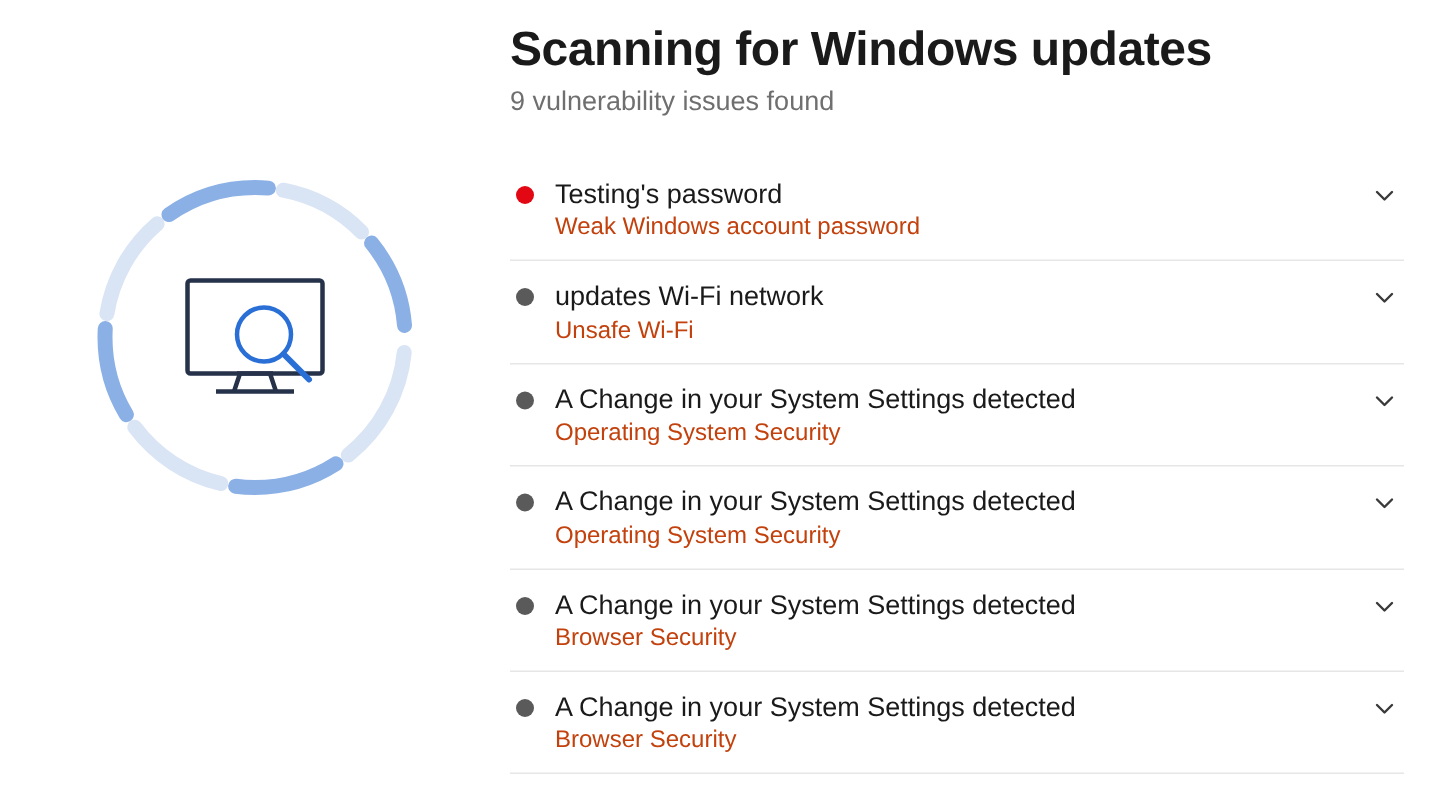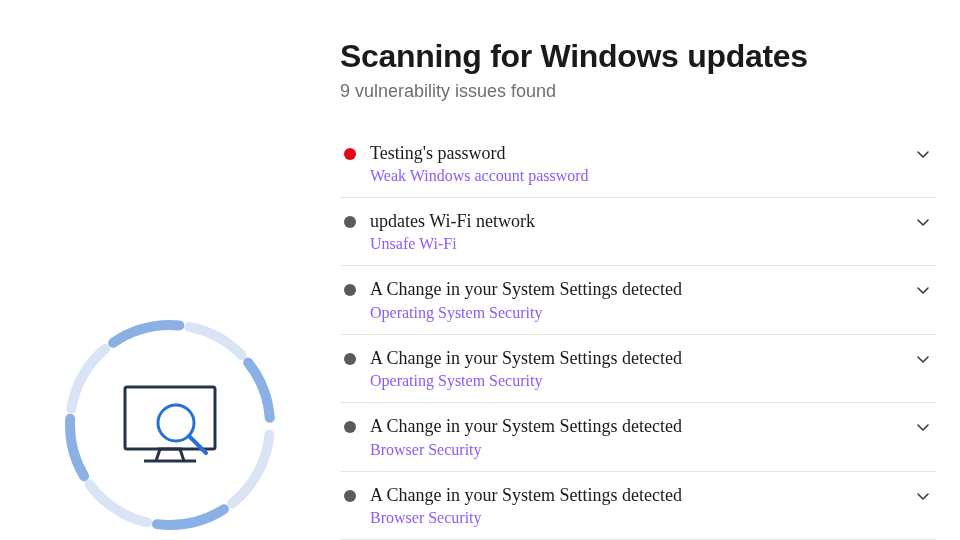--- a/index.html
+++ b/index.html
@@ -1,38 +1,38 @@
 <!DOCTYPE html>
 <html><head>
 <meta charset="utf-8">
 <style>
   * { box-sizing: border-box; margin: 0; padding: 0; }
   html, body { width: 960px; height: 540px; font-family: "Segoe UI", Arial, sans-serif; background: #ffffff; color: #1a1a1a; overflow: hidden; }
-  .container { display: flex; width: 100%; height: 100%; align-items: flex-end; }
+  .container { display: flex; width: 100%; height: 100%; }
   .left-pane { width: 340px; display: flex; align-items: flex-start; justify-content: center; padding-top: 110px; }
   .right-pane { flex: 1; padding: 14px 24px 0 0; }
   .heading { font-size: 32px; font-weight: 700; letter-spacing: -0.3px; }
   .subheading { font-size: 18px; color: #6f6f6f; margin-top: 6px; }
   .issues { margin-top: 28px; }
   .issue-row {
     display: flex; align-items: flex-start;
     border-bottom: 1px solid #e6e6e6;
     padding: 12px 6px 12px 0;
     cursor: pointer;
   }
   .issue-row:first-child { border-top: none; }
   .dot {
     width: 12px; height: 12px; border-radius: 50%;
     margin: 6px 14px 0 4px; flex-shrink: 0;
   }
   .dot.red { background: #e30613; }
   .dot.gray { background: #5a5a5a; }
-  .issue-text { flex: 1; font-family: Liberation Serif, serif; }
+  .issue-text { flex: 1; }
   .issue-title { font-size: 18px; color: #1a1a1a; line-height: 1.3; }
-  .issue-desc { font-size: 16px; color: #8b5cf6; margin-top: 2px; }
+  .issue-desc { font-size: 16px; color: #c2410c; margin-top: 2px; }
   .chevron {
     margin-left: 12px; margin-top: 6px; flex-shrink: 0;
     width: 14px; height: 14px; color: #3a3a3a;
   }
   .chevron svg { display: block; }
   .scan-graphic { width: 230px; height: 230px; display: block; }
 </style>
 </head>
 <body>
 

